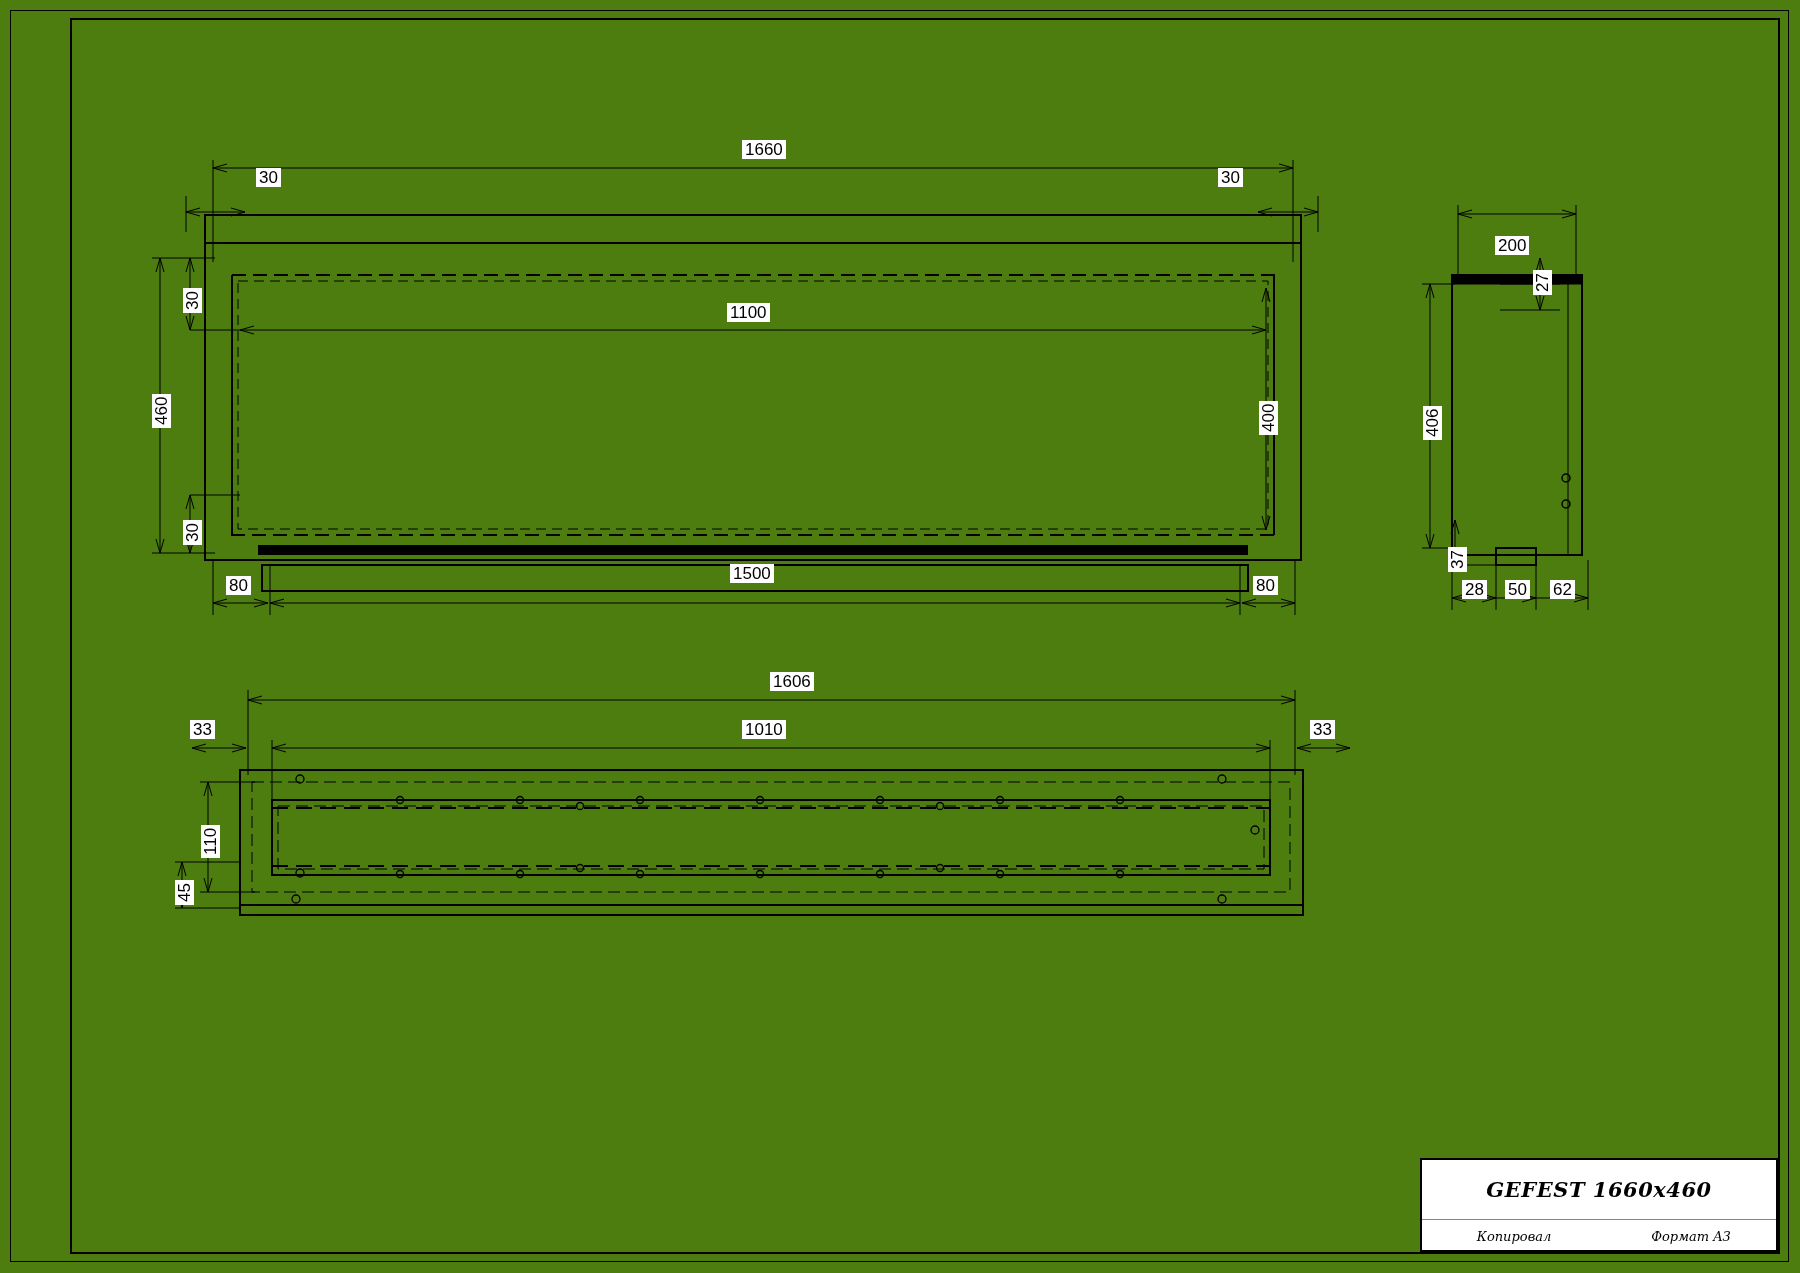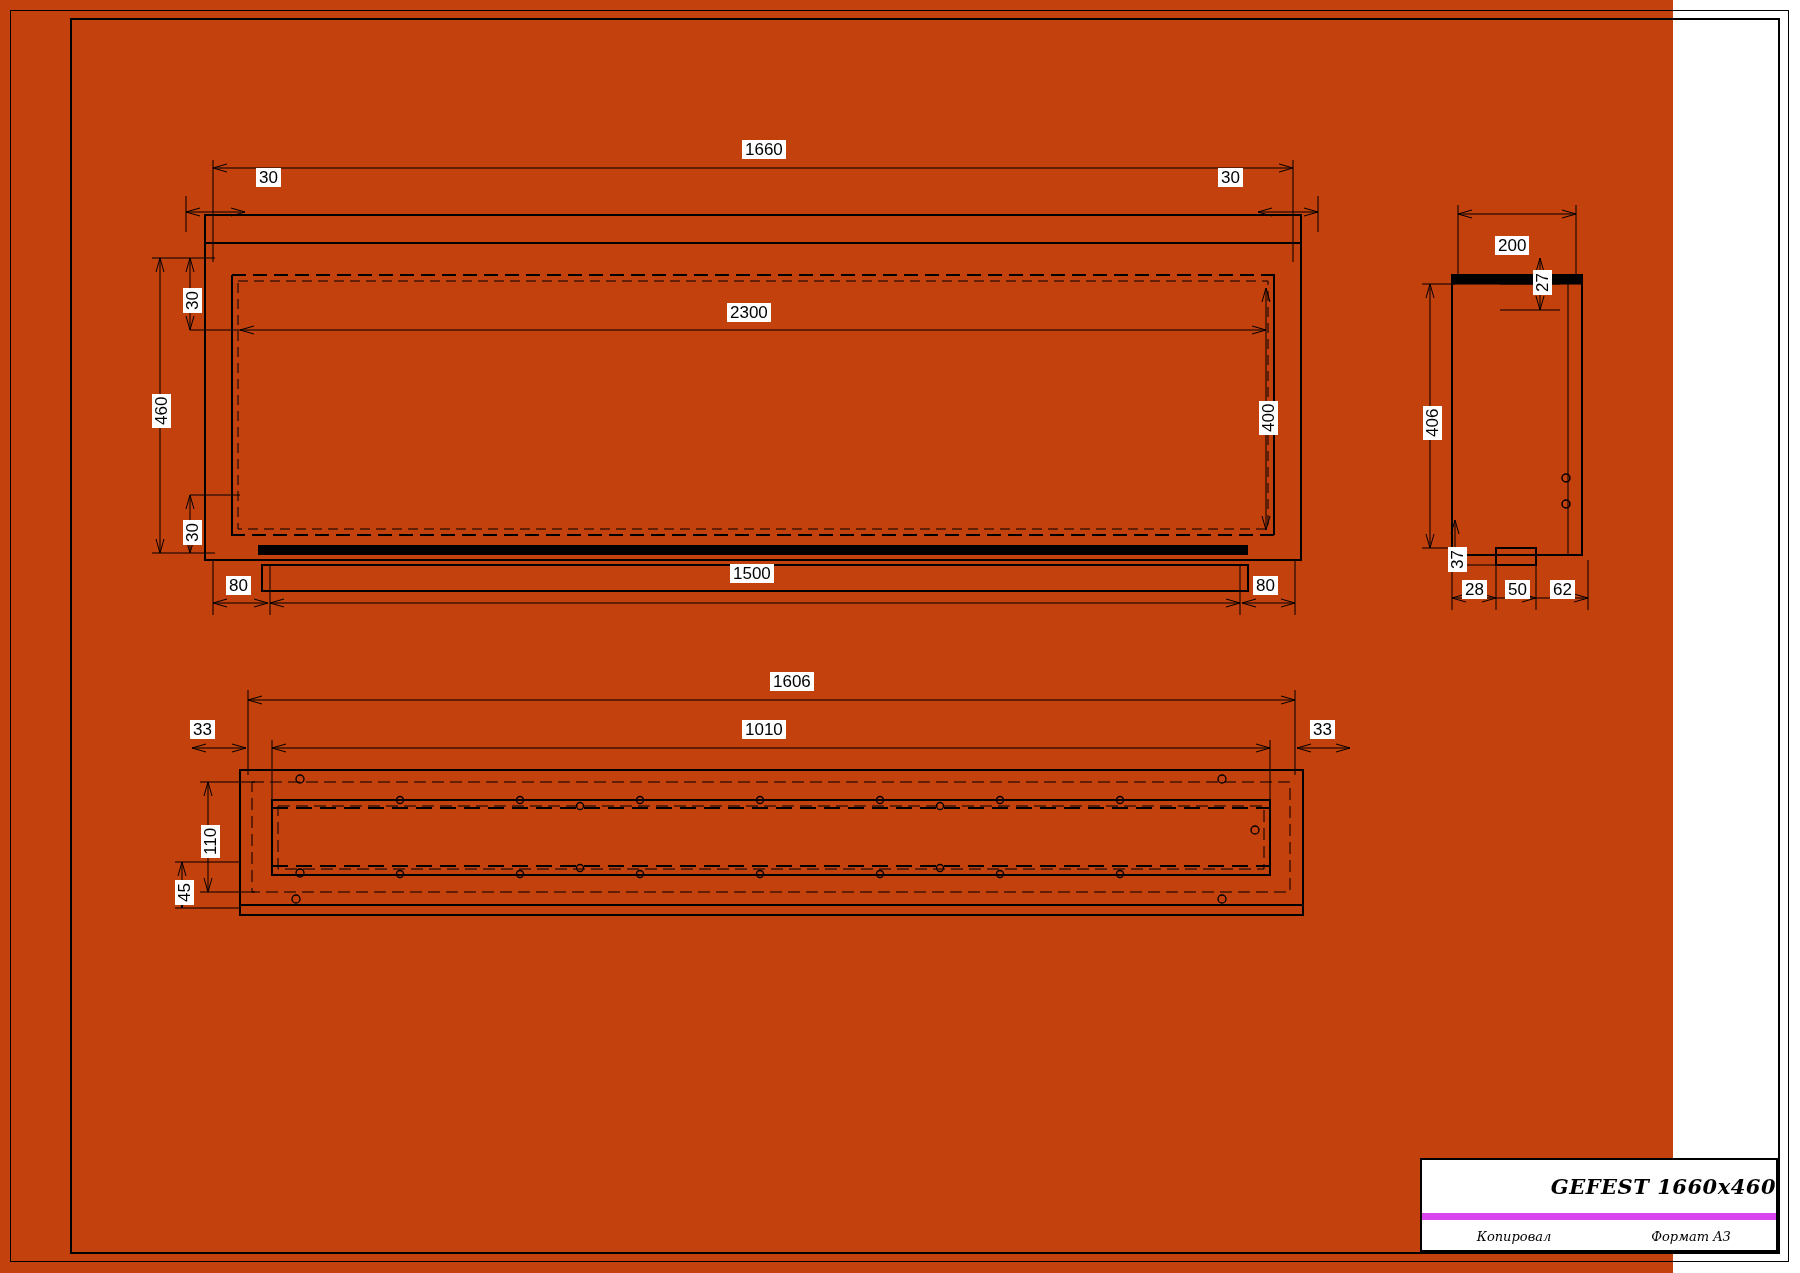--- a/index.html
+++ b/index.html
@@ -9,23 +9,23 @@
   }
   body {
     width: 1800px;
     height: 1273px;
     font-family: "Liberation Sans", sans-serif;
     color: #000000;
     overflow: hidden;
   }
   #sheet {
     position: relative;
-    width: 1673px;
+    width: 1800px;
     height: 1273px;
-    background: #c2410c;
+    background: #4d7c0f;
   }
   .frame-outer {
     position: absolute;
     left: 10px;
     top: 10px;
     width: 1779px;
     height: 1252px;
     border: 1px solid #000;
     box-sizing: border-box;
   }
@@ -56,22 +56,22 @@
     background: #fff;
   }
   .title-main {
     position: absolute;
     left: 0;
     top: 0;
     width: 100%;
     height: 60px;
     display: flex;
     align-items: center;
-    justify-content: flex-end;
-    border-bottom: 7px solid #d946ef;
+    justify-content: center;
+    border-bottom: 1px solid #d946ef;
     box-sizing: border-box;
   }
   .title-main span {
     font-family: "DejaVu Serif", serif;
     font-style: italic;
     font-weight: bold;
     font-size: 21px;
     letter-spacing: 0.5px;
   }
   .title-foot {
@@ -352,21 +352,21 @@
       <line x1="182" y1="908" x2="186" y2="894" stroke-width="1"></line>
       <line x1="175" y1="908" x2="240" y2="908" stroke-width="1"></line>
       <line x1="175" y1="862" x2="240" y2="862" stroke-width="1"></line>
 
     </g>
   </svg>
 
   <div class="dim-label" style="left:742px; top:140px;">1660</div>
   <div class="dim-label" style="left:256px; top:168px;">30</div>
   <div class="dim-label" style="left:1218px; top:168px;">30</div>
-  <div class="dim-label" style="left:727px; top:303px;">2300</div>
+  <div class="dim-label" style="left:727px; top:303px;">1100</div>
   <div class="dim-label vert" style="left:152px; top:428px;">460</div>
   <div class="dim-label vert" style="left:183px; top:313px;">30</div>
   <div class="dim-label vert" style="left:183px; top:545px;">30</div>
   <div class="dim-label vert" style="left:1259px; top:435px;">400</div>
   <div class="dim-label" style="left:730px; top:564px;">1500</div>
   <div class="dim-label" style="left:226px; top:576px;">80</div>
   <div class="dim-label" style="left:1253px; top:576px;">80</div>
 
   <div class="dim-label" style="left:1495px; top:188px;margin-top:48px;">200</div>
   <div class="dim-label vert" style="left:1533px; top:295px;">27</div>

